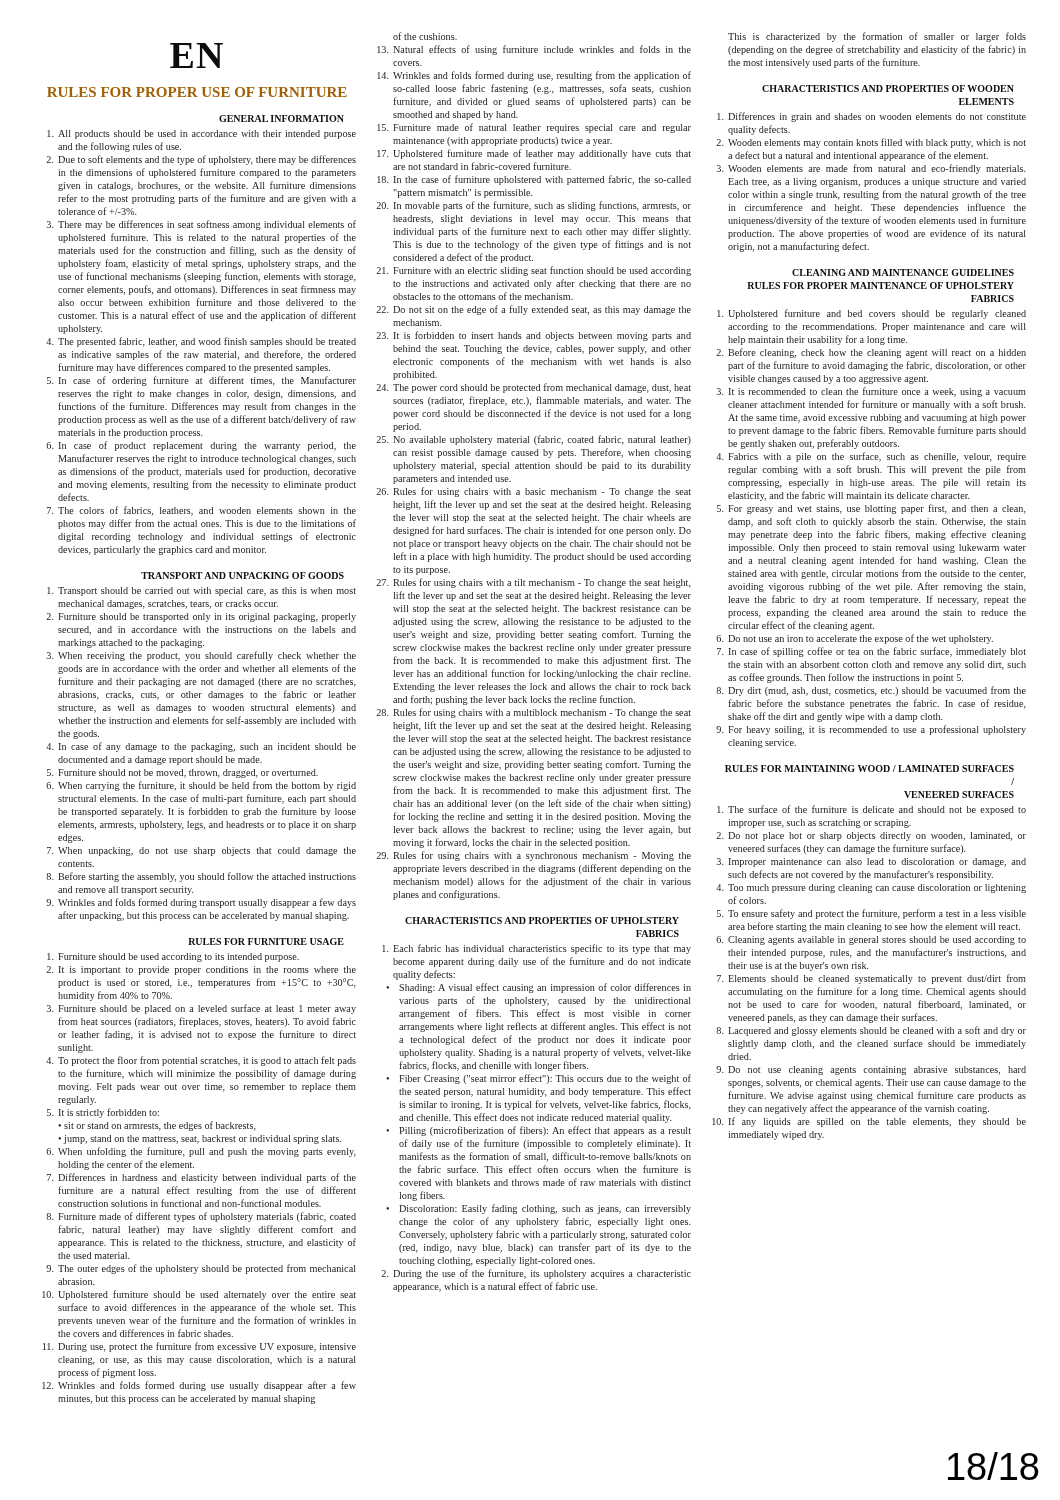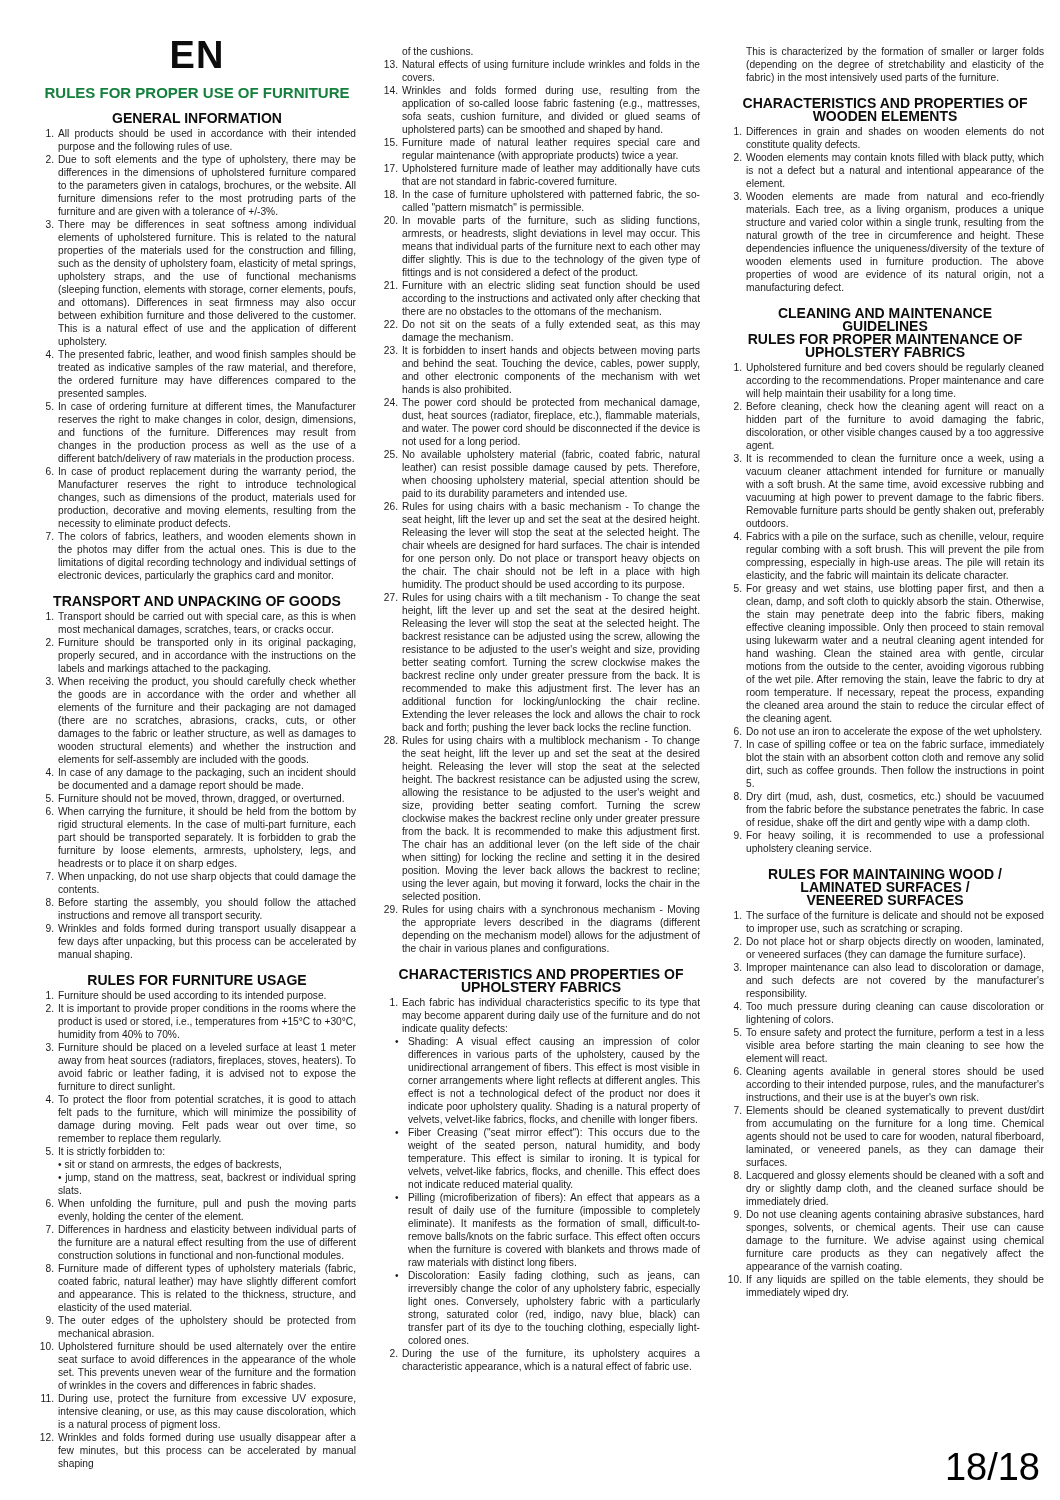--- a/index.html
+++ b/index.html
@@ -8,39 +8,39 @@
     font-family: "Liberation Sans", sans-serif;
     color: #1b1b1b;
     position: relative;
     overflow: hidden;
   }
   .page {
     position: absolute; inset: 0;
     padding: 30px 34px 0 38px;
     box-sizing: border-box;
   }
-  .cols { display: flex; gap: 26px; }
+  .cols { display: flex; gap: 17px; font-family: Liberation Serif, serif; }
   .col {
     flex: 0 0 318px; width: 318px;
     font-size: 10.2px; line-height: 13px;
   }
   .title {
     font-size: 38px; font-weight: bold; text-align: center;
     line-height: 1.05; margin: 6px 0 10px; letter-spacing: 1px; color: #0d0d0d;
   }
   .subtitle {
     font-size: 15px; font-weight: bold; text-align: center;
-    margin: 0 0 10px; white-space: nowrap; color: #15803d;
+    margin: 0 0 10px; white-space: nowrap; color: #a16207;
   }
   .heading {
-    font-size: 14px; font-weight: bold; text-align: center;
+    font-size: 10px; font-weight: bold; text-align: right;
     margin: 13px 12px 2px; line-height: 13px;
     white-space: pre-line; color: #0d0d0d;
   }
-  .cont { margin-left: 20px; text-align: justify; margin-top: 15px; }
+  .cont { margin-left: 20px; text-align: justify; }
   .list { }
   .item { display: flex; }
   .num { flex: 0 0 16px; text-align: right; white-space: nowrap; }
   .itxt { flex: 1; margin-left: 4px; text-align: justify; white-space: pre-line; }
   .bullets { margin-left: 13px; }
   .bullet { display: flex; }
   .bmark { flex: 0 0 7px; }
   .btxt { flex: 1; margin-left: 6px; text-align: justify; }
   .page-number {
     position: absolute; right: 20px; bottom: 14px;
@@ -205,21 +205,21 @@
           <div class="item">
             <span class="num">20.</span>
             <span class="itxt">In movable parts of the furniture, such as sliding functions, armrests, or headrests, slight deviations in level may occur. This means that individual parts of the furniture next to each other may differ slightly. This is due to the technology of the given type of fittings and is not considered a defect of the product.</span>
           </div>
           <div class="item">
             <span class="num">21.</span>
             <span class="itxt">Furniture with an electric sliding seat function should be used according to the instructions and activated only after checking that there are no obstacles to the ottomans of the mechanism.</span>
           </div>
           <div class="item">
             <span class="num">22.</span>
-            <span class="itxt">Do not sit on the seats of a fully extended seat, as this may damage the mechanism.</span>
+            <span class="itxt">Do not sit on the edge of a fully extended seat, as this may damage the mechanism.</span>
           </div>
           <div class="item">
             <span class="num">23.</span>
             <span class="itxt">It is forbidden to insert hands and objects between moving parts and behind the seat. Touching the device, cables, power supply, and other electronic components of the mechanism with wet hands is also prohibited.</span>
           </div>
           <div class="item">
             <span class="num">24.</span>
             <span class="itxt">The power cord should be protected from mechanical damage, dust, heat sources (radiator, fireplace, etc.), flammable materials, and water. The power cord should be disconnected if the device is not used for a long period.</span>
           </div>
           <div class="item">

